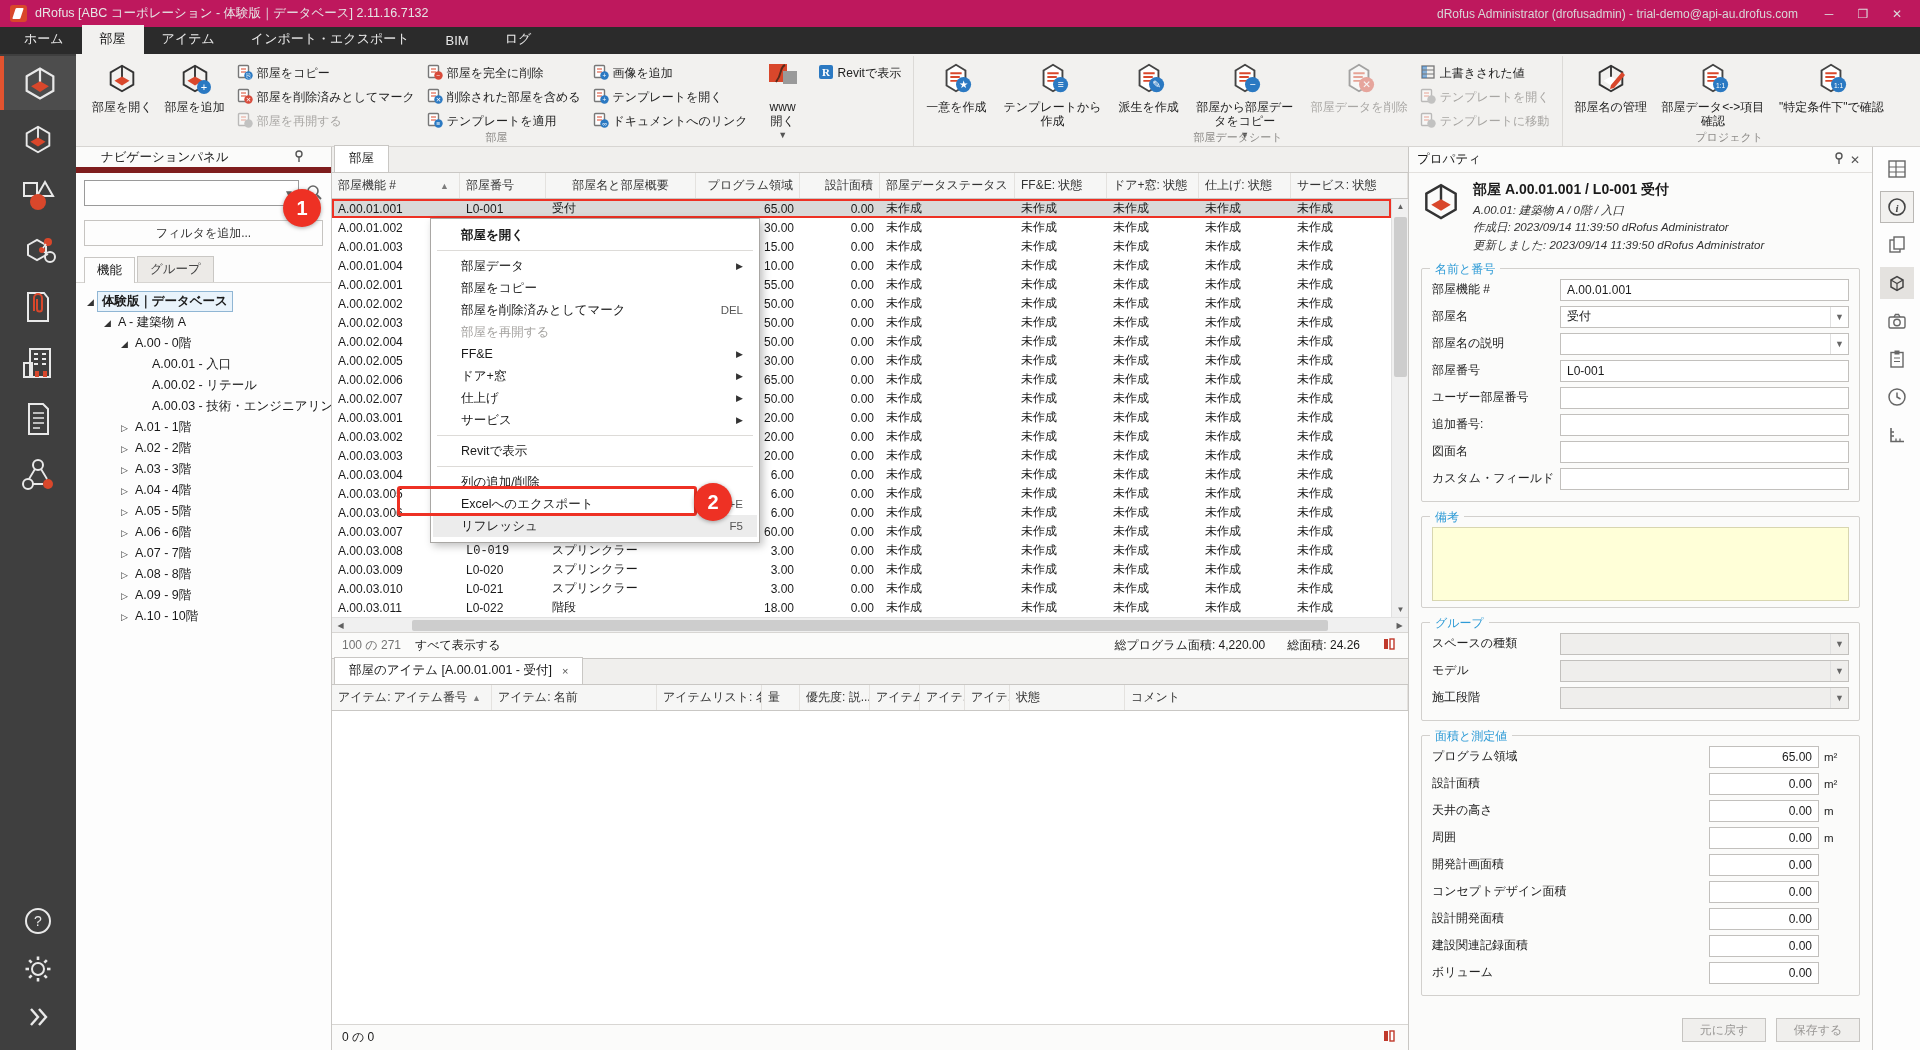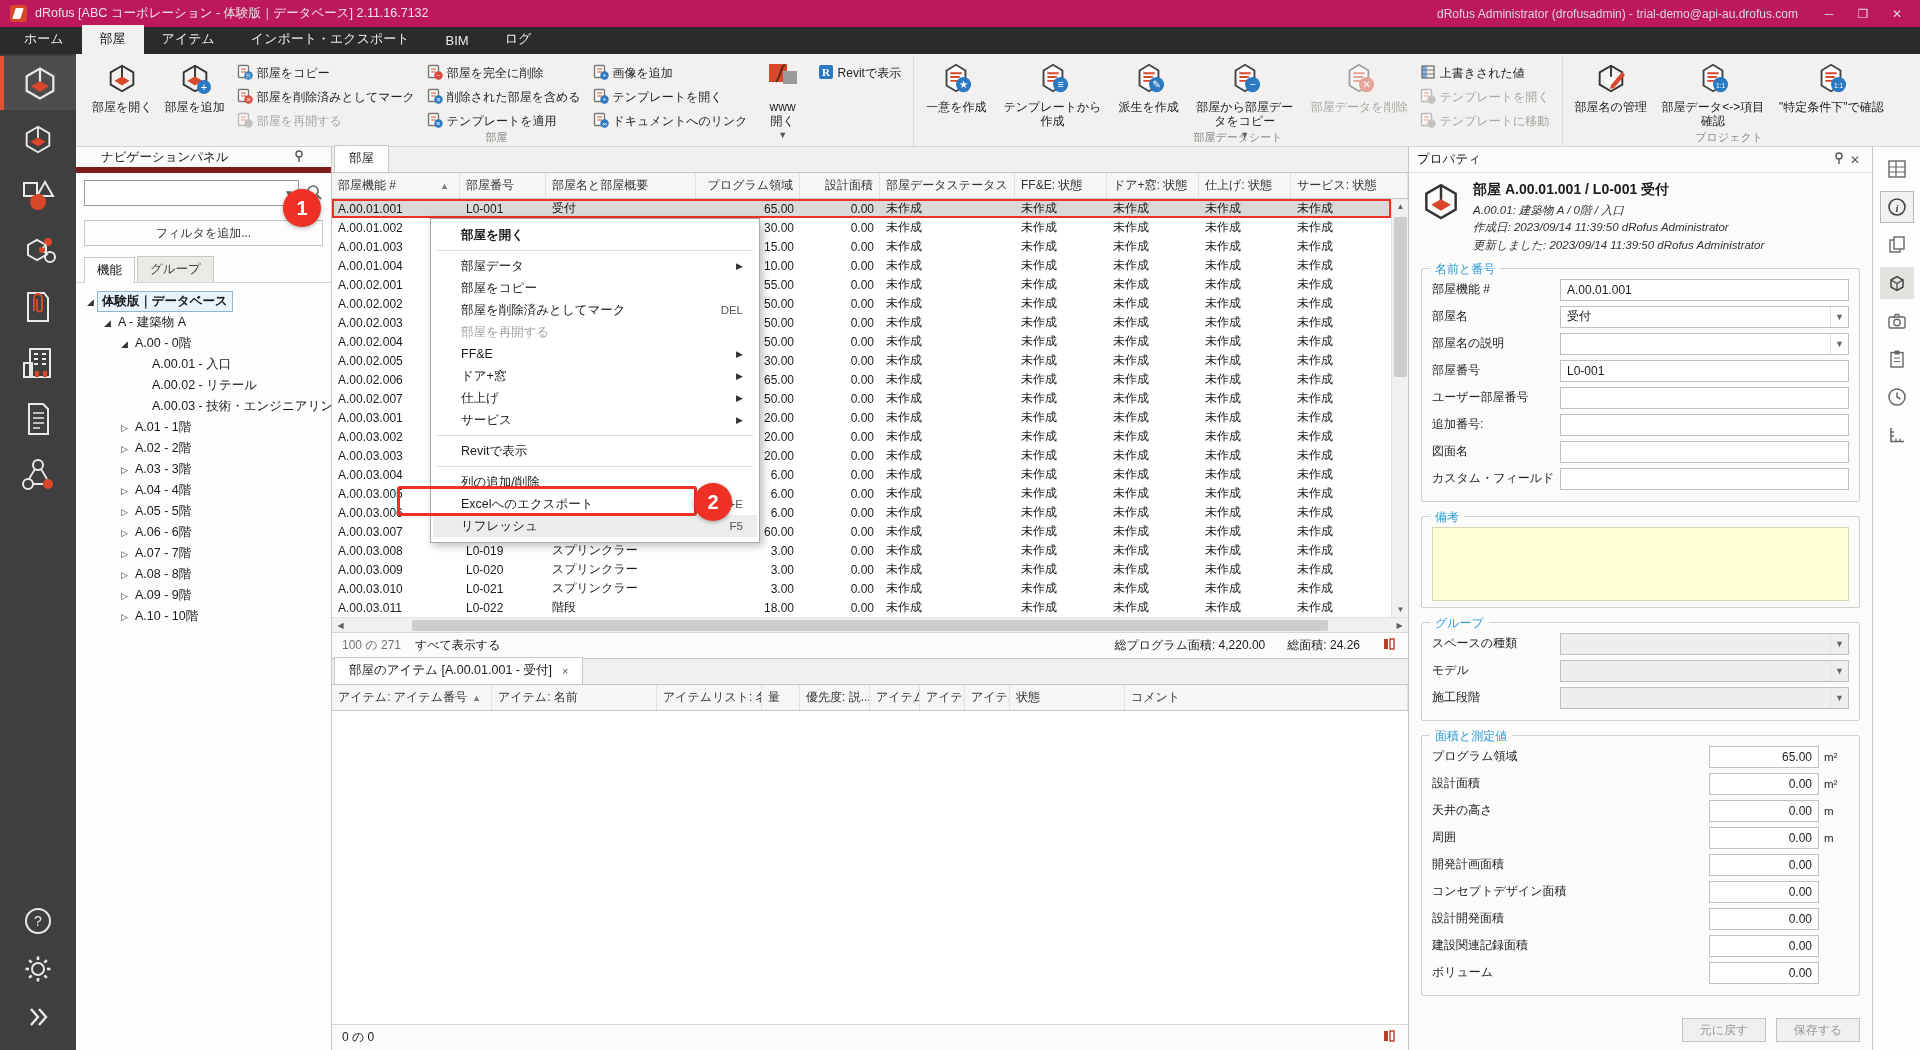--- a/index.html
+++ b/index.html
@@ -633,21 +633,21 @@
             </div>
           </div>
           <div class="grid-head" id="roomshead">
               <div class="gh-cell" style="width: 128px; flex: 0 0 auto;">
                 <span>部屋機能 #</span>
                 <span class="sort">▲</span>
               </div>
               <div class="gh-cell" style="width: 86px; flex: 0 0 auto;">
                 <span>部屋番号</span>
               </div>
-              <div class="gh-cell" style="width: 150px; flex: 0 0 auto;">
+              <div class="gh-cell" style="width: 150px; flex: 0 0 auto; justify-content: center;">
                 <span>部屋名と部屋概要</span>
               </div>
               <div class="gh-cell gh-right" style="width: 104px; flex: 0 0 auto;">
                 <span>プログラム領域</span>
               </div>
               <div class="gh-cell gh-right" style="width: 80px; flex: 0 0 auto;">
                 <span>設計面積</span>
               </div>
               <div class="gh-cell" style="width: 135px; flex: 0 0 auto;">
                 <span>部屋データステータス</span>
@@ -878,21 +878,21 @@
                   <div class="td num" style="width: 104px; flex: 0 0 auto;">60.00</div>
                   <div class="td num" style="width: 80px; flex: 0 0 auto;">0.00</div>
                   <div class="td" style="width: 135px; flex: 0 0 auto;">未作成</div>
                   <div class="td" style="width: 92px; flex: 0 0 auto;">未作成</div>
                   <div class="td" style="width: 92px; flex: 0 0 auto;">未作成</div>
                   <div class="td" style="width: 92px; flex: 0 0 auto;">未作成</div>
                   <div class="td" style="width: 100px; flex: 1 1 0%;">未作成</div>
                 </div>
                 <div class="tr">
                   <div class="td" style="width: 128px; flex: 0 0 auto;">A.00.03.008</div>
-                  <div class="td" style="width: 86px; flex: 0 0 auto;">L0-019</div>
+                  <div class="td" style="width: 86px; flex: 0 0 auto; font-family: Liberation Mono, monospace;">L0-019</div>
                   <div class="td" style="width: 150px; flex: 0 0 auto;">スプリンクラー</div>
                   <div class="td num" style="width: 104px; flex: 0 0 auto;">3.00</div>
                   <div class="td num" style="width: 80px; flex: 0 0 auto;">0.00</div>
                   <div class="td" style="width: 135px; flex: 0 0 auto;">未作成</div>
                   <div class="td" style="width: 92px; flex: 0 0 auto;">未作成</div>
                   <div class="td" style="width: 92px; flex: 0 0 auto;">未作成</div>
                   <div class="td" style="width: 92px; flex: 0 0 auto;">未作成</div>
                   <div class="td" style="width: 100px; flex: 1 1 0%;">未作成</div>
                 </div>
                 <div class="tr">

